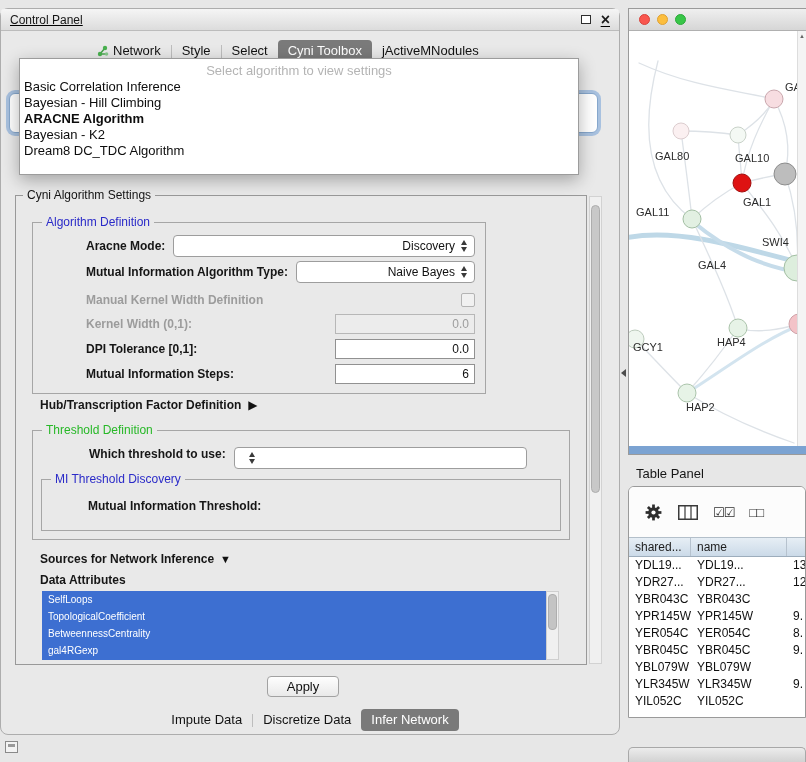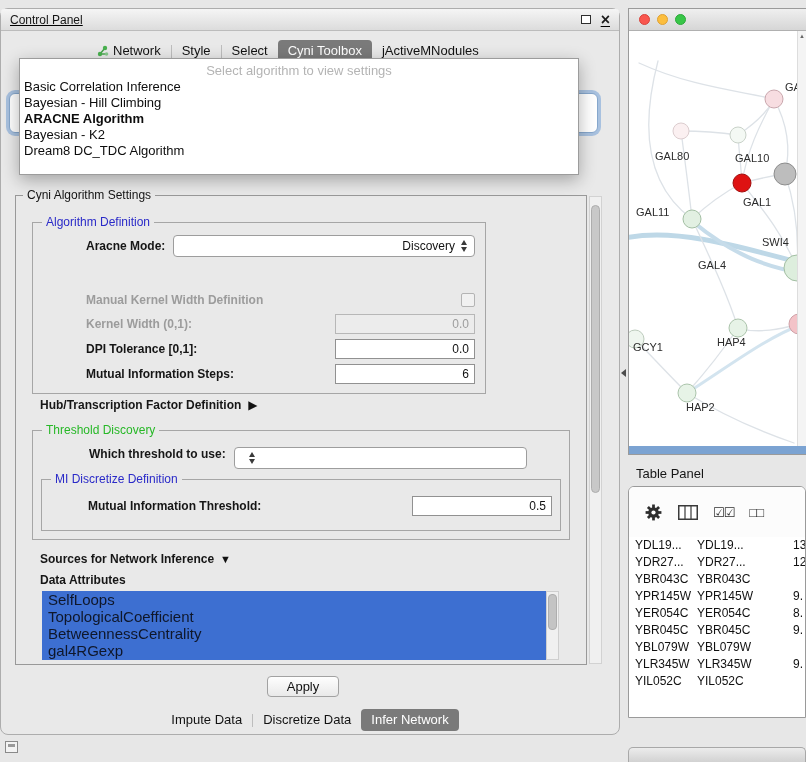--- a/index.html
+++ b/index.html
@@ -63,21 +63,21 @@
   .threshold-group{position:absolute;left:16px;top:234px;width:538px;height:110px;border:1px solid #a6a6a6;}
   .th-row{position:absolute;left:10px;right:10px;top:16px;display:flex;align-items:flex-start;height:22px;}
   .th-row .flabel{margin-left:46px;}
   .th-row .combo{flex:1;margin-left:8px;margin-right:32px;}
   .mi-group{position:absolute;left:8px;top:48px;width:520px;height:52px;border:1px solid #a6a6a6;}
   .m-row{position:absolute;left:10px;right:8px;top:15px;display:flex;align-items:center;height:22px;margin-left:36px;}
 
   .sources-row{position:absolute;left:24px;top:356px;display:flex;align-items:center;gap:6px;}
   .dattr-label{position:absolute;left:24px;top:377px;}
   .attr-list{position:absolute;left:26px;top:395px;width:504px;height:69px;overflow:hidden;background:#3d6fd1;}
-  .attr-item{height:17px;line-height:17px;font-size:15px;color:#0f172a;padding-left:6px;background:#3d6fd1;}
+  .attr-item{height:17px;line-height:17px;font-size:10px;color:#ffffff;padding-left:6px;background:#3d6fd1;}
   .attr-scroll{position:absolute;left:530px;top:395px;width:13px;height:69px;background:#f0f0f0;border:1px solid #cfcfcf;}
   .attr-thumb{position:absolute;left:1px;top:2px;width:9px;height:36px;background:#c4c4c4;border:1px solid #aeaeae;border-radius:4px;}
 
   .settings-scroll{position:absolute;left:588px;top:187px;width:13px;height:468px;background:#f0f0f0;border:1px solid #d2d2d2;}
   .settings-thumb{position:absolute;left:1px;top:8px;width:9px;height:288px;background:#c8c8c8;border:1px solid #adadad;border-radius:5px;}
 
   .apply-btn{position:absolute;left:266px;top:667px;width:72px;height:21px;background:linear-gradient(#fefefe,#e9e9e9);
              border:1px solid #a2a2a2;border-radius:4px;font-size:13px;font-family:inherit;color:#111;}
 
   .splitter{position:absolute;left:620px;top:8px;width:8px;height:727px;}
@@ -187,20 +187,30 @@
           <span class="flabel">Aracne Mode:</span>
           <div class="combo grow">
             <span class="combo-val">Discovery</span>
             <span class="arrows">
                 <span class="tri-up"></span>
                 <span class="tri-down"></span>
               </span>
           </div>
         </div>
 
+        <div class="arow r2">
+          <span class="flabel">Mutual Information Algorithm Type:</span>
+          <div class="combo grow">
+            <span class="combo-val">Naive Bayes</span>
+            <span class="arrows">
+                <span class="tri-up"></span>
+                <span class="tri-down"></span>
+              </span>
+          </div>
+        </div>
 
         <div class="arow r3">
           <span class="flabel gray">Manual Kernel Width Definition</span>
           <span class="checkbox"></span>
         </div>
 
         <div class="arow r4">
           <span class="flabel gray">Kernel Width (0,1):</span>
           <input class="tfield disabled" readonly="" value="0.0" style="">
         </div>
@@ -215,35 +225,34 @@
           <input class="tfield" readonly="" value="6" style="">
         </div>
       </div>
 
       <div class="hub-row">
         <span class="flabel">Hub/Transcription Factor Definition</span>
         <span class="expander-right">▶</span>
       </div>
 
       <div class="threshold-group">
-        <span class="gtitle green">Threshold Discovery</span>
+        <span class="gtitle green">Threshold Definition</span>
         <div class="th-row">
           <span class="flabel">Which threshold to use:</span>
           <div class="combo">
             <span class="arrows">
                 <span class="tri-up"></span>
                 <span class="tri-down"></span>
               </span>
           </div>
         </div>
         <div class="mi-group">
-          <span class="gtitle blue">MI Discretize Definition</span>
+          <span class="gtitle blue">MI Threshold Discovery</span>
           <div class="m-row">
             <span class="flabel">Mutual Information Threshold:</span>
-            <input class="tfield" readonly="" value="0.5" style="">
           </div>
         </div>
       </div>
 
       <div class="sources-row">
         <span class="flabel">Sources for Network Inference</span>
         <span class="expander-down">▼</span>
       </div>
       <div class="dattr-label flabel">Data Attributes</div>
 
@@ -364,20 +373,25 @@
         <circle cx="9" cy="9" r="2" fill="#fff"></circle>
       </svg>
       <svg width="20" height="15" viewBox="0 0 20 15">
         <rect x="0.75" y="0.75" width="18.5" height="13.5" fill="#fff" stroke="#3a3a3a" stroke-width="1.5"></rect>
         <line x1="7" y1="1" x2="7" y2="14" stroke="#3a3a3a" stroke-width="1.2"></line>
         <line x1="13" y1="1" x2="13" y2="14" stroke="#3a3a3a" stroke-width="1.2"></line>
       </svg>
       <span class="tb-ic">☑☑</span>
       <span class="tb-ic">□□</span>
     </div>
+    <div class="thead">
+      <div class="hc c1">shared...</div>
+      <div class="hc c2">name</div>
+      <div class="hc c3"></div>
+    </div>
     <div class="tbody">
 
         <div class="trowi">
           <div class="tc c1">YDL19...</div>
           <div class="tc c2">YDL19...</div>
           <div class="tc c3">13</div>
         </div>
 
         <div class="trowi">
           <div class="tc c1">YDR27...</div>

